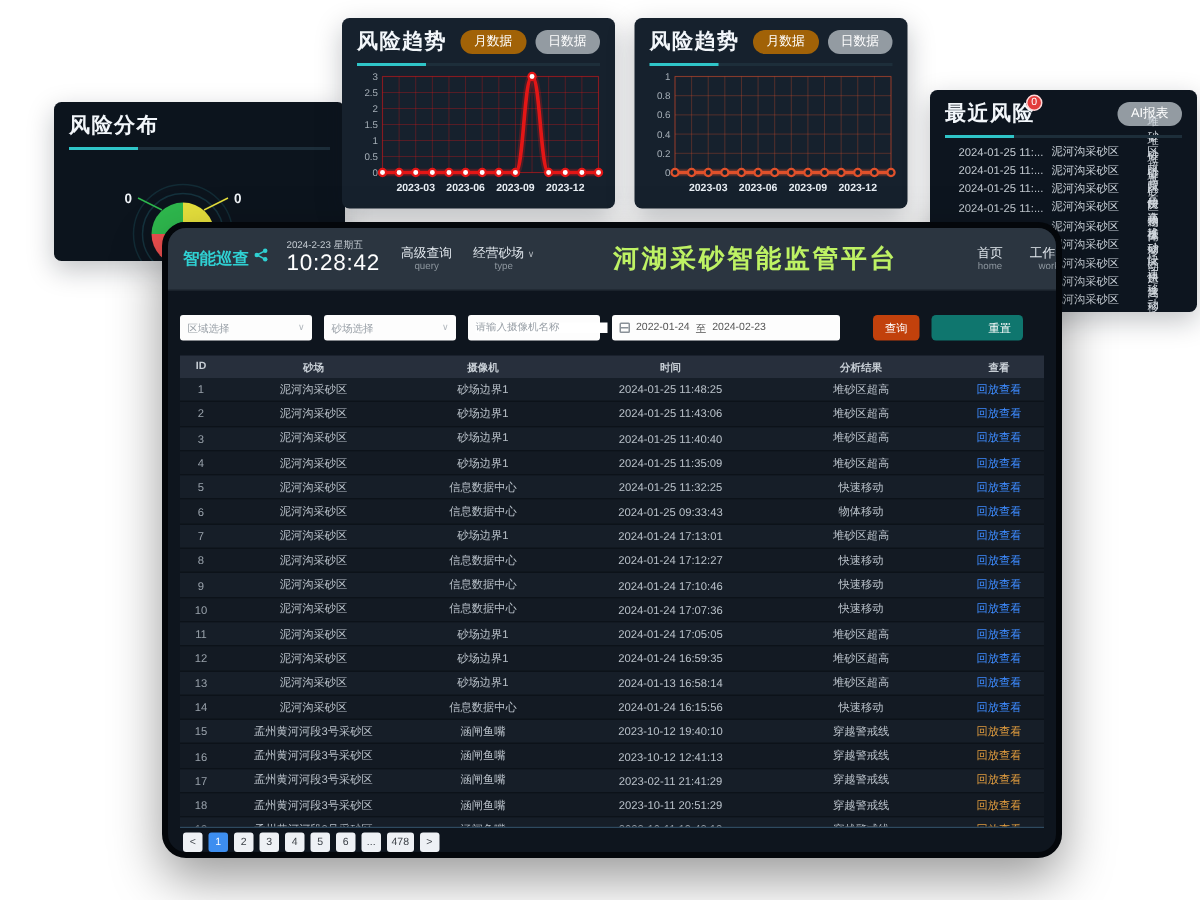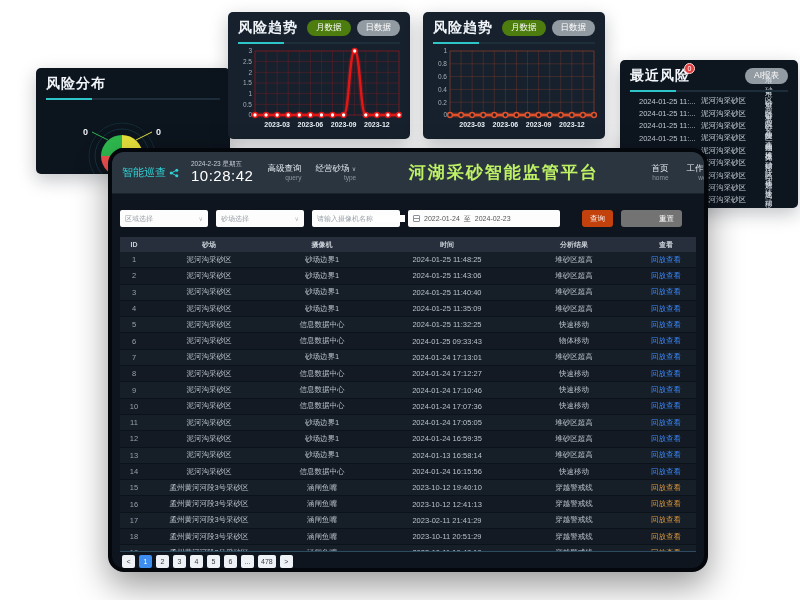--- a/index.html
+++ b/index.html
@@ -15,66 +15,66 @@
   .p-title-bar { height:2px; margin:2px 10px 0; background:#1d2e3a; position:relative; }
   .p-title-bar i { position:absolute; left:0; top:0; width:46px; height:2px; background:#2fc5c8; }
 
   #risk-dist { left:36px; top:68px; width:194px; height:106px; background:#0c141d; }
   #trend1    { left:228px; top:12px; width:182px; height:127px; background:#16212d; }
   #trend2    { left:423px; top:12px; width:182px; height:127px; background:#16212d; }
   #recent    { left:620px; top:60px; width:178px; height:148px; background:#0d151f; }
 
   .pill-btns { display:flex; gap:6px; }
   .pill { font-size:8.5px; color:#fff; border:none; border-radius:9px; padding:2px 9px; cursor:pointer; }
-  .pill.teal { background:#4d7c0f; }
+  .pill.teal { background:#a16207; }
   .pill.gray { background:#939ba2; }
 
   .trend-svg { display:block; width:176px; height:96px; margin:1px auto 0; }
 
   
   #recent .badge { position:absolute; top:3px; left:64px; min-width:11px; height:11px; border-radius:6px;
                    background:#e23c3c; border:1px solid #ffd7d7; color:#fff; font-size:7px; line-height:9px;
                    text-align:center; padding:0 2px; }
   .r-list { margin-top:3px; }
   .r-row { display:flex; align-items:center; height:12.4px; padding:0 19px; font-size:7.5px; color:#c9d0d7; }
   .r-time { width:62px; color:#c2c9d0; }
   .r-area { width:58px; }
   .r-type { flex:1; text-align:left; padding-left:6px; color:#d4dae0; }
 
   
   #main-window { position:absolute; left:108px; top:148px; width:600px; height:424px; z-index:5;
                  background:#0e151e; border:4px solid #04070b; border-radius:16px; overflow:hidden;
                  box-shadow:0 14px 34px rgba(0,0,0,.4); }
   #win-header { height:42px; background:#2b3540; display:flex; align-items:center; padding:0 10px;
                 border-bottom:1px solid #1a222b; }
-  .logo { display:flex; align-items:center; gap:3px; color:#2fd0d2; font-weight:normal; font-size:11px; white-space:nowrap; }
+  .logo { display:flex; gap:3px; color:#2fd0d2; font-weight:bold; font-size:11px; white-space:nowrap; }
   .dt-block { margin-left:12px; line-height:1.05; white-space:nowrap; }
   .dt-date { font-size:6.5px; color:#c6cdd4; }
   .dt-time { font-size:15px; font-weight:normal; color:#fff; letter-spacing:.5px; }
-  .hd-item { margin-left:14px; text-align:right; line-height:1.15; white-space:nowrap; cursor:pointer; }
+  .hd-item { margin-left:14px; text-align:center; line-height:1.15; white-space:nowrap; cursor:pointer; }
   .hd-main { font-size:8.5px; color:#e2e8ee; }
   .hd-sub  { font-size:6.5px; color:#8d969e; }
   .caret { font-size:6px; color:#b0b6bc; }
   #win-title { flex:1; text-align:center; font-size:17px; font-weight:bold; color:#bef264; letter-spacing:2px; white-space:nowrap; }
   .nav { display:flex; gap:18px; margin-right:-18px; }
 
   #win-body { padding:0 8px; }
   .filter-row { display:flex; align-items:center; gap:8px; margin-top:16px; }
   .f-box { background:#fdfdfd; border-radius:2px; height:17px; display:flex; align-items:center;
            padding:0 5px; font-size:7px; color:#9aa1a8; }
   .f-sel { width:88px; justify-content:space-between; cursor:pointer; }
   .f-inp { width:88px; border:none; outline:none; font-size:7px; color:#333;
            font-family:"Liberation Sans","DejaVu Sans",sans-serif; }
   .f-inp::placeholder { color:#9aa1a8; }
   .f-date { width:152px; gap:4px; color:#555; cursor:pointer; }
   .cal-icon { width:7px; height:7px; border:1px solid #8a9198; border-radius:1px; position:relative; flex:none; }
   .cal-icon::before { content:""; position:absolute; left:0; right:0; top:1.5px; height:1px; background:#8a9198; }
   .f-btn { height:17px; border:none; border-radius:3px; color:#fff; font-size:7.5px; padding:0 8px; cursor:pointer; }
   .f-btn.q { background:#c2410c; margin-left:14px; }
-  .f-btn.r { background:#737373;padding-left:38px; }
+  .f-btn.r { background:#0f766e;padding-left:38px; }
 
   
   #tbl { margin-top:10px; }
   .t-grid { display:grid; grid-template-columns:28px 122px 104px 146px 108px 76px; align-items:center; }
   .t-head { height:15px; background:#272f3c; font-size:7px; font-weight:bold; color:#c7ced5; }
   .t-head span { text-align:center; }
   .t-body { height:300px; overflow:hidden; border-bottom:1px solid #2e4a60; }
   .t-row { height:16.3px; font-size:7.5px; color:#b9c1c9; border-bottom:1px solid #0c1219; background:#161e28; }
   .t-row:nth-child(even) { background:#131a23; }
   .t-row span { text-align:center; white-space:nowrap; overflow:hidden; }

